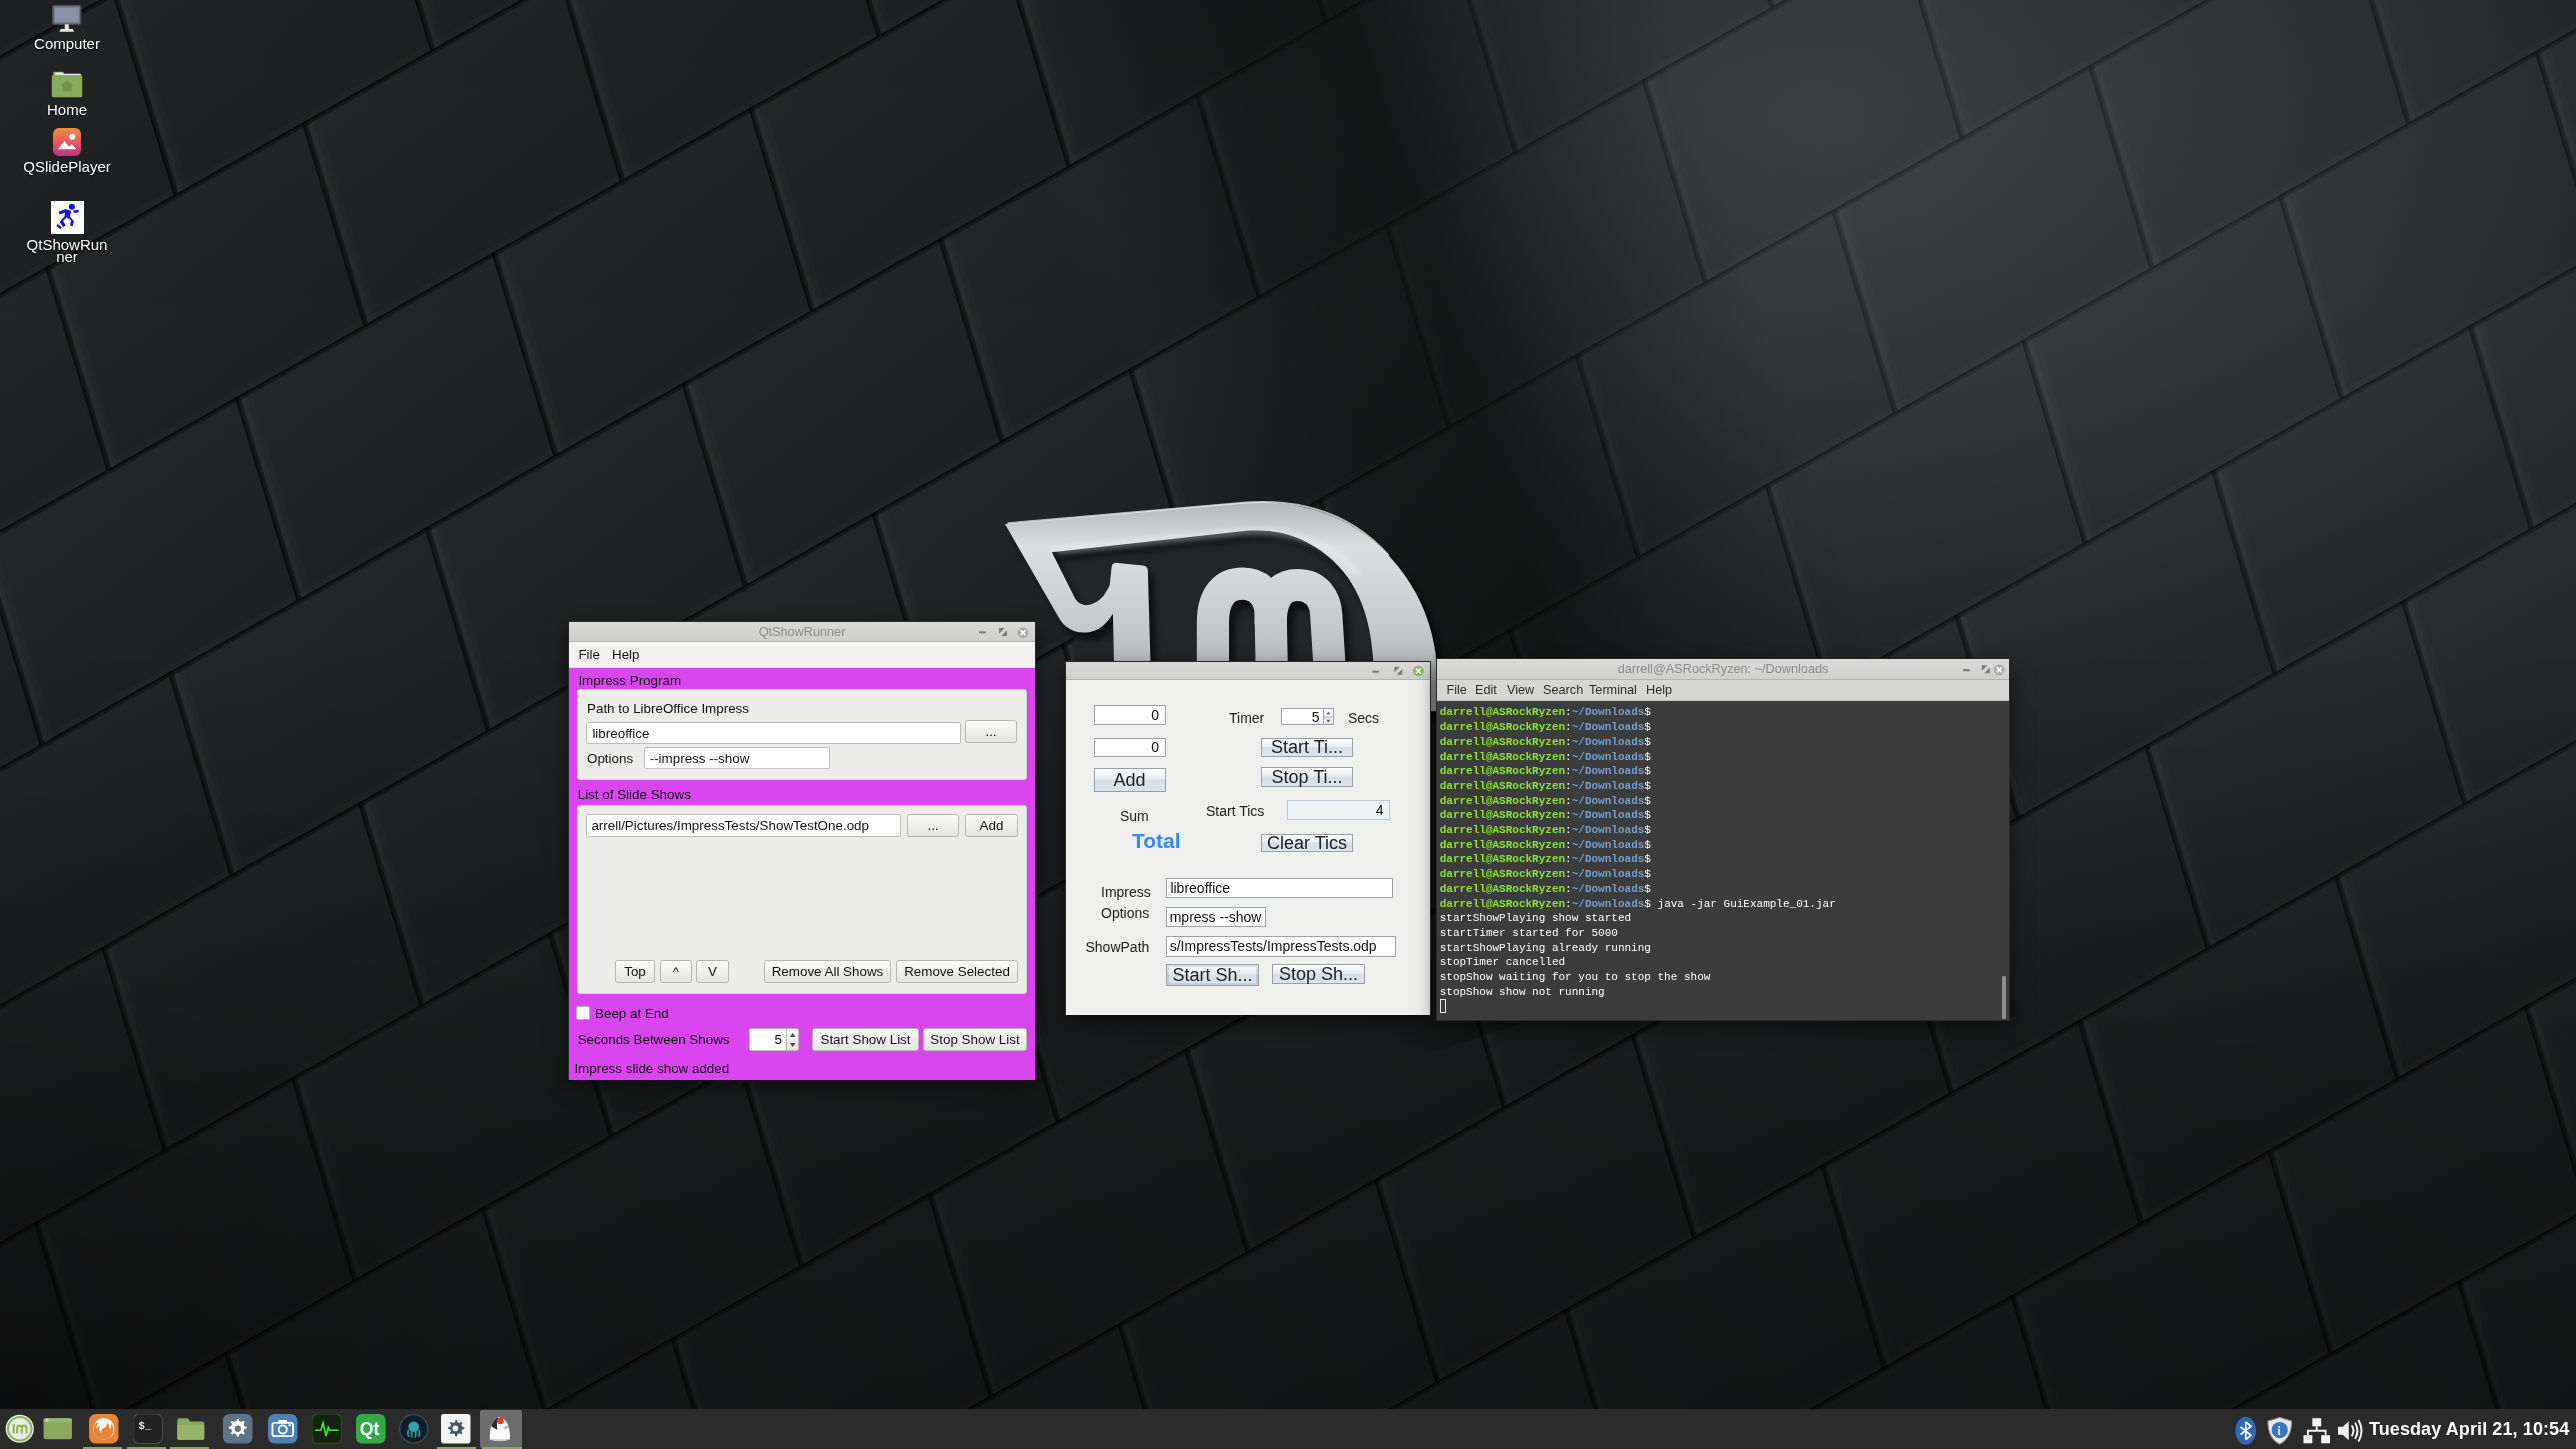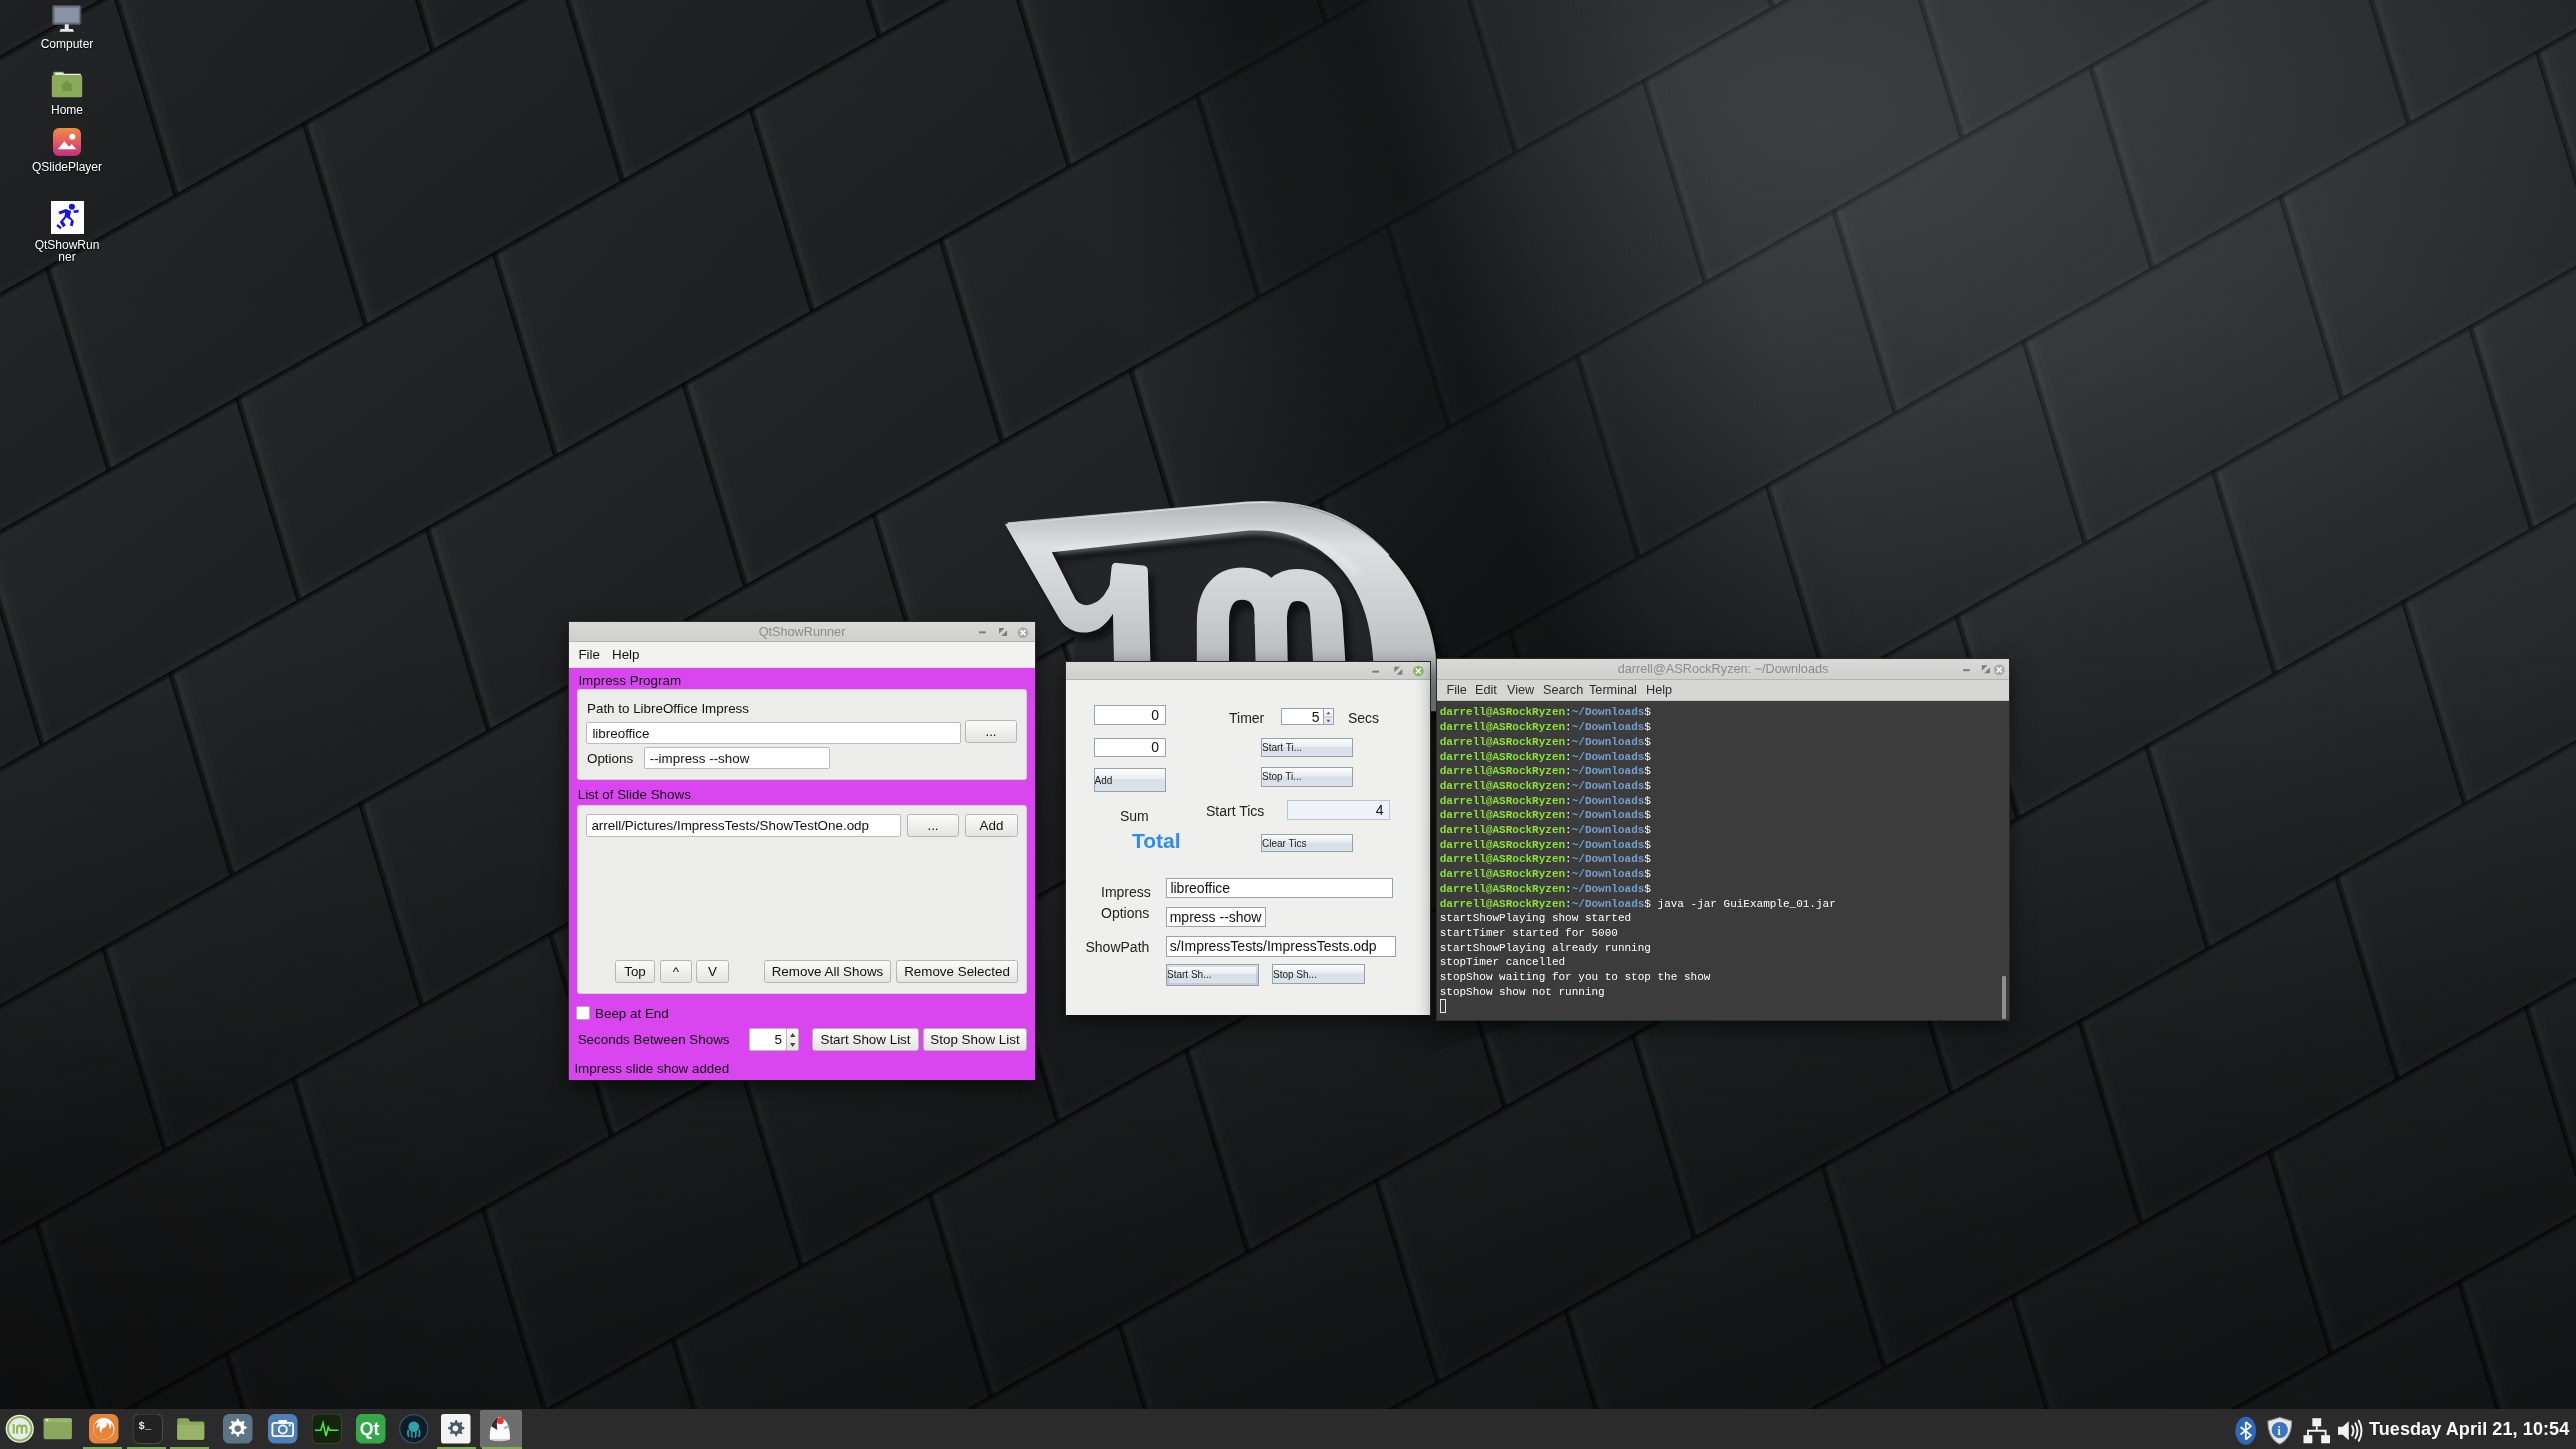--- a/index.html
+++ b/index.html
@@ -7,21 +7,21 @@
   body { font-family:"Liberation Sans", sans-serif; position:relative; background:#1b1c1d; }
   .abs { position:absolute; }
 
   
   #desk { position:absolute; left:0; top:0; width:2576px; height:1409px; overflow:hidden;
     background:#1b1c1d; }
   #tiles { position:absolute; left:-268px; top:-268px; width:3220px; height:2012px; }
   .shade { position:absolute; pointer-events:none; }
 
   
-  .dicon { position:absolute; text-align:center; color:#fff; font-size:12px;
+  .dicon { position:absolute; text-align:center; color:#fff; font-size:15px;
     text-shadow:0 0.7px 1.3px rgba(0,0,0,.9); line-height:12.7px; }
 
   
   .win { position:absolute; background:#f0f0ee; border:0.7px solid #2a2a2a;
     box-shadow:0 6.7px 19px rgba(0,0,0,.55); }
   .tbar { position:relative; height:20px; background:linear-gradient(#d9d9d7,#cfcfcd);
     border-bottom:0.7px solid #b4b4b2; }
   .tbar .ttl { position:absolute; left:0; right:0; top:0; height:20px; line-height:20px;
     text-align:center; color:#8c8c8c; font-size:12.7px; }
   .wbtn { position:absolute; top:0; height:20px; }
@@ -30,21 +30,21 @@
   .gbtn { position:absolute; background:linear-gradient(#fbfbfa,#e4e4e2);
     border:0.7px solid #b6b6b4; border-radius:2.7px; color:#111; font-size:13.4px;
     text-align:center; }
   .gfield { position:absolute; background:#fff; border:0.7px solid #bcbcba; border-radius:2px;
     color:#111; font-size:13.4px; white-space:nowrap; overflow:hidden; }
   .glabel { position:absolute; color:#111; font-size:13.4px; white-space:nowrap; }
   .gframe { position:absolute; background:#ececea; border:0.7px solid #d2d2d0; border-radius:2.7px; }
 
   
   .nbtn { position:absolute; background:linear-gradient(#fdfdfd,#e9edf1 45%,#d7dee6 50%,#dde3ea);
-    border:0.7px solid #98a0aa; color:#222; font-size:10px; text-align:left; }
+    border:0.7px solid #98a0aa; color:#222; font-size:18px; text-align:center; }
   .nfield { position:absolute; background:#fff; border:0.7px solid #9aa2ac; color:#111;
     font-size:14px; white-space:nowrap; overflow:hidden; }
   .nlabel { position:absolute; color:#222; font-size:14px; white-space:nowrap; }
 
   
   #termbody { position:absolute; left:0; top:43px; right:0; bottom:0; background:#3c3c3c; padding:3.4px 0 0 2.7px;
     font-family:"Liberation Mono", monospace; font-size:11px; line-height:14.7px;
     color:#ffffff; white-space:pre; }
   .tg { color:#8ae234; font-weight:bold; }
   .tb { color:#729fcf; font-weight:bold; }

